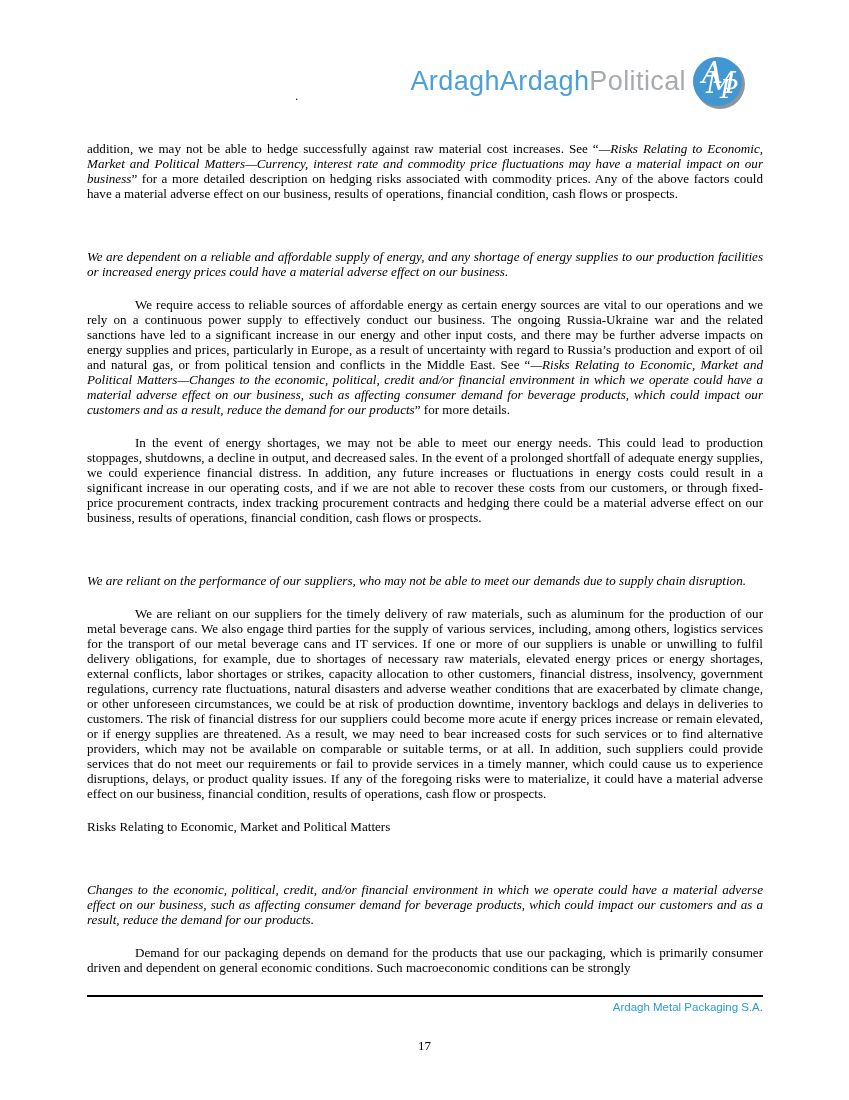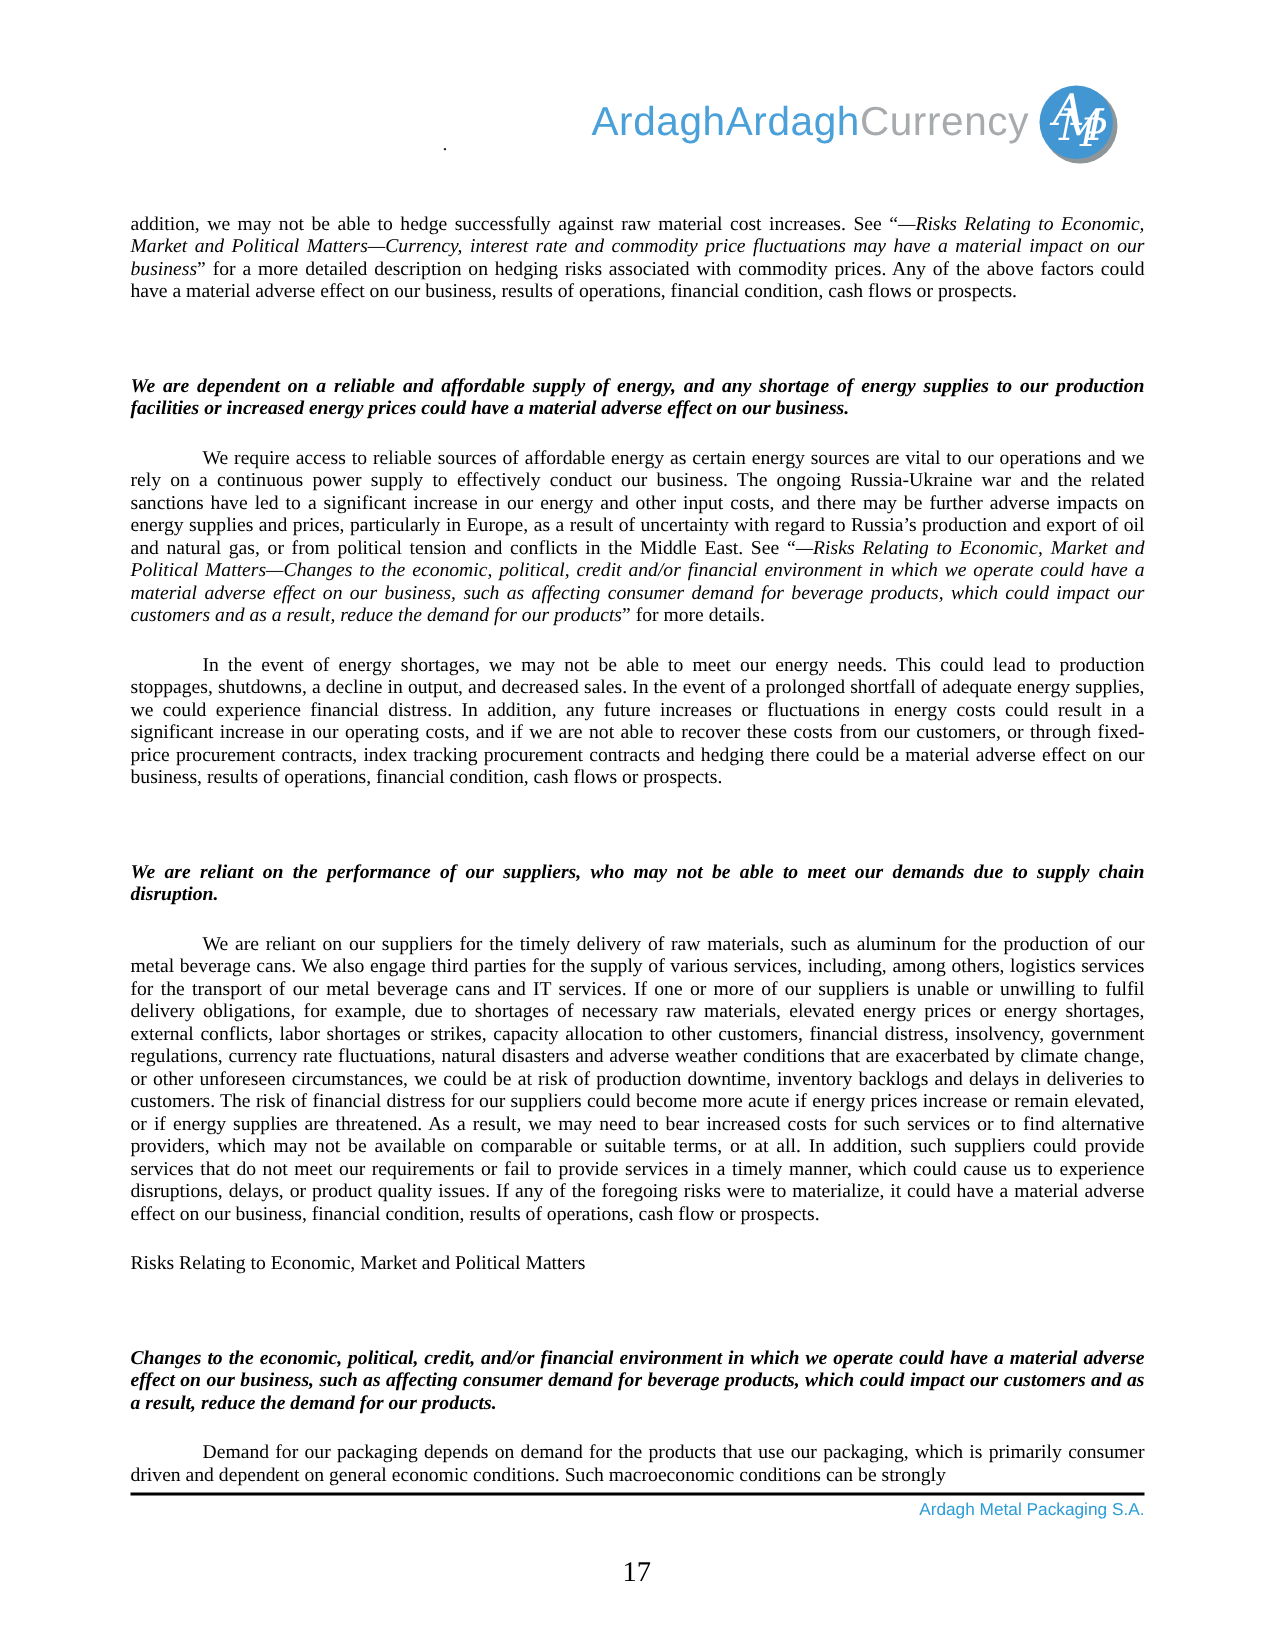--- a/index.html
+++ b/index.html
@@ -32,44 +32,44 @@
   .stray { position:absolute; left:295px; top:88px; font-size:13px; color:#222; }
 
   
   .docbody { position:absolute; left:87px; top:141px; width:676px; }
   .blk {
     margin:0 0 18px 0; font-size:13.1px; line-height:15px;
     text-align:justify; text-justify:inter-word;
   }
   .blk:last-child { margin-bottom:18px; }
   .blk.ind { text-indent:48px; }
-  .blk.h-bold-italic { font-weight:bold; font-style:italic;margin-top:48px; }
+  .blk.h-bold-italic { font-weight:normal; font-style:italic;margin-top:48px; }
   .blk.h-bold { font-weight:normal; text-align:left; }
   .it { font-style:italic; }
 
   
   .rule { position:absolute; left:87px; top:995px; width:676px; height:2px; background:#000; }
   .company {
     position:absolute; right:86px; top:1000px;
     font-family:"Liberation Sans", sans-serif; font-size:11.5px; line-height:14px;text-align:right;
   }
   .pagenum {
     position:absolute; left:0; top:1038px; width:100%;
-    text-align:center; font-size:19px;
+    text-align:center; font-size:13px;
   }
 </style>
 </head>
 <body>
 
 <div class="page">
 
   <header>
     <div class="logo">
       <div class="logo-text">
-        <span class="lw lw1" style="color: rgb(74, 160, 217);">Ardagh</span><span class="lw lw2" style="color: rgb(74, 160, 217);">Ardagh</span><span class="lw lw3" style="color: rgb(167, 171, 174);">Currency</span>
+        <span class="lw lw1" style="color: rgb(74, 160, 217);">Ardagh</span><span class="lw lw2" style="color: rgb(74, 160, 217);">Ardagh</span><span class="lw lw3" style="color: rgb(167, 171, 174);">Political</span>
       </div>
       <div class="badge">
         <span class="circ-gray" style="background: rgb(143, 150, 154);"></span>
         <span class="circ-blue" style="background: rgb(66, 151, 211);"></span>
         <span class="bl a">A</span>
         <span class="bl m">M</span>
         <span class="bl p">P</span>
       </div>
     </div>
     <span class="stray">.</span>

